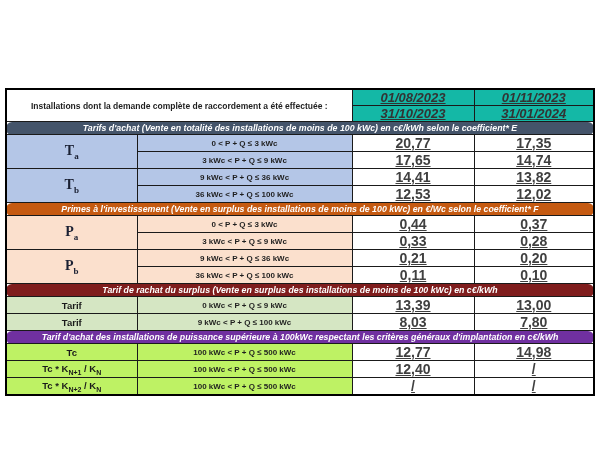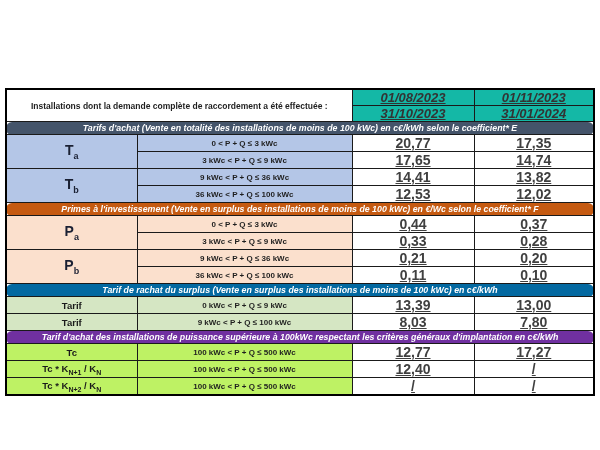--- a/index.html
+++ b/index.html
@@ -28,27 +28,27 @@
   tr.h-date td{height:13px;}
   tr.h-sec td{height:12px;}
   tr.h-data td{height:13px;}
   tr.h-big td{height:15px;}
   
   .hdr-main{background:#ffffff;font-size:8.5px;color:#1f1f1f;margin-left:11px;}
   .date-cell{background:#14b8a6;font-style:italic;font-size:13px;color:#333333;text-decoration:underline;}
   .sec-hdr{color:#ffffff;font-style:italic;font-size:8.8px;letter-spacing:0;border-radius:6px;}
   .sec-blue{background:#44546a;}
   .sec-orange{background:#c55a11;}
-  .sec-green{background:#0369a1;}
+  .sec-green{background:#7f1d1d;}
   .sec-purple{background:#7030a0;}
   .cell-blue{background:#b4c6e7;}
   .cell-peach{background:#fbe0cd;}
   .cell-green{background:#d5e6c3;}
   .cell-purple{background:#bef264;}
-  .lbl-big{font-size:14px;color:#1a2033;}
+  .lbl-big{font-size:14px;color:#1a2033;font-family:Liberation Serif, serif;}
   .lbl-big sub{font-size:9px;}
   .lbl-med{font-size:9.5px;color:#1a1a1a;}
   .lbl-med sub{font-size:7px;}
   .cond{font-size:8px;color:#1f1f1f;}
   .val{background:#ffffff;font-size:14px;color:#404040;text-decoration:underline;}
 </style>
 </head>
 <body>
 
 <div class="canvas">
@@ -139,21 +139,21 @@
       <td class="val">7,80</td>
     </tr>
 
     <tr class="h-sec">
       <td class="sec-hdr sec-purple" colspan="4">Tarif d'achat des installations de puissance supérieure à 100kWc respectant les critères généraux d'implantation en c€/kWh</td>
     </tr>
     <tr class="h-big">
       <td class="cell-purple lbl-med"><span>Tc</span></td>
       <td class="cell-purple cond">100 kWc &lt; P + Q ≤ 500 kWc</td>
       <td class="val">12,77</td>
-      <td class="val">17,27</td>
+      <td class="val">14,98</td>
     </tr>
     <tr class="h-big">
       <td class="cell-purple lbl-med"><span>Tc * K</span><sub>N+1</sub><span> / K</span><sub>N</sub></td>
       <td class="cell-purple cond">100 kWc &lt; P + Q ≤ 500 kWc</td>
       <td class="val">12,40</td>
       <td class="val">/</td>
     </tr>
     <tr class="h-big">
       <td class="cell-purple lbl-med"><span>Tc * K</span><sub>N+2</sub><span> / K</span><sub>N</sub></td>
       <td class="cell-purple cond">100 kWc &lt; P + Q ≤ 500 kWc</td>

